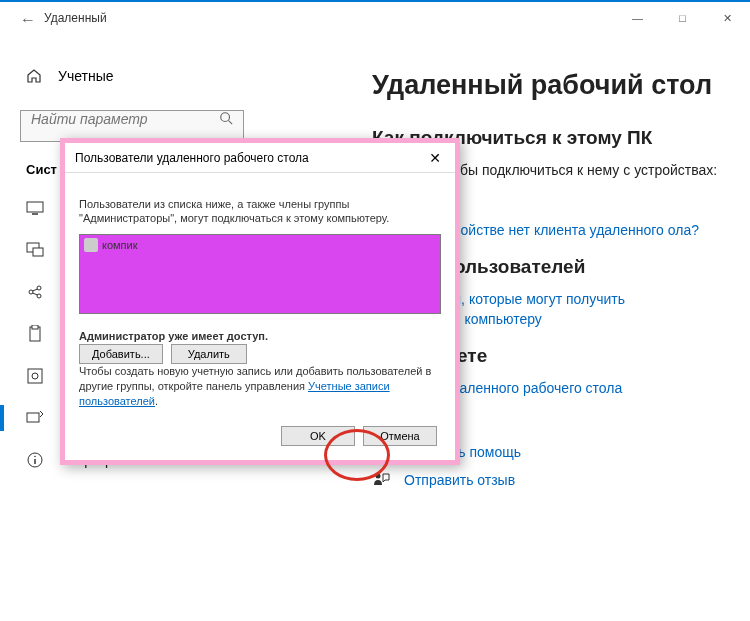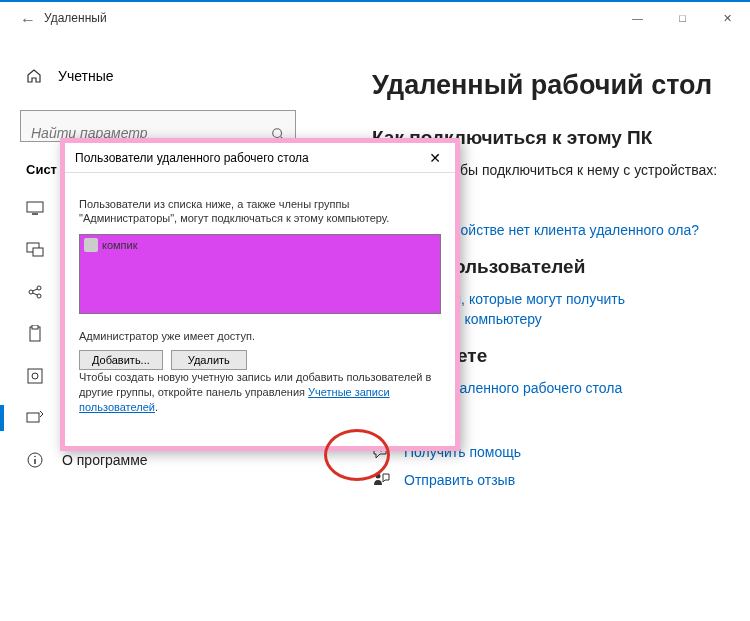--- a/index.html
+++ b/index.html
@@ -9,21 +9,21 @@
 .titlebar { height: 32px; display: flex; align-items: center; padding: 0 0 0 20px; background: #fff; color: #333; font-size: 12px; }
 .titlebar .back { width: 24px; color: #666; font-size: 16px; }
 .titlebar .title { flex: 1; }
 .winbtns { display: flex; }
 .winbtn { width: 45px; height: 32px; display: flex; align-items: center; justify-content: center; color: #555; font-size: 11px; }
 
 .content { display: flex; height: calc(100% - 34px); }
 .sidebar { width: 330px; padding: 24px 10px 0 20px; background: #fff; }
 .home-row { display: flex; align-items: center; gap: 16px; height: 36px; margin-bottom: 16px; padding-left: 6px; font-size: 14px; }
 .home-icon { font-size: 15px; }
-.search-box { display: flex; align-items: flex-end; border: 1px solid #999; background: #f8f8f8; height: 32px; padding: 0 10px; margin-bottom: 20px; width: 276px; }
+.search-box { display: flex; align-items: flex-start; border: 1px solid #999; background: #f8f8f8; height: 32px; padding: 0 10px; margin-bottom: 20px; width: 224px; }
 .search-box input { flex: 1; border: none; background: transparent; font-size: 14px; outline: none; color: #666; font-style: italic; }
 .section-label { font-size: 13px; font-weight: 600; margin: 8px 0 10px 6px; }
 .nav-item { display: flex; align-items: center; gap: 18px; height: 42px; padding-left: 6px; font-size: 14px; color: #222; position: relative; }
 .nav-item.active::before { content: ""; position: absolute; left: -20px; top: 8px; bottom: 8px; width: 4px; background: #0078d4; }
 .nav-item .nav-icon { width: 18px; height: 18px; display: flex; align-items: center; justify-content: center; color: #333; }
 
 .main { flex: 1; padding: 36px 30px 0 42px; color: #222; }
 .main h1 { font-size: 27px; font-weight: 600; margin-bottom: 26px; }
 .main h2 { font-size: 19px; font-weight: 600; margin: 16px 0 12px; }
 .main p { font-size: 14px; line-height: 1.4; margin-bottom: 10px; }
@@ -34,21 +34,21 @@
 
 .dialog { position: absolute; left: 60px; top: 138px; width: 400px; background: #fff; border: 5px solid #f9a8d4; box-shadow: 3px 3px 12px rgba(0,0,0,0.3); z-index: 50; }
 .dlg-title { height: 30px; display: flex; align-items: center; padding: 0 8px 0 10px; font-size: 12px; border-bottom: 1px solid #ddd; }
 .dlg-title span { flex: 1; }
 .dlg-close { width: 24px; height: 24px; display: flex; align-items: center; justify-content: center; font-size: 14px; }
 .dlg-body { padding: 12px 14px 14px; font-size: 11px; color: #333; }
 .dlg-desc { margin-bottom: 8px; line-height: 1.3; margin-top: 12px; }
 .listbox { border: 1px solid #7a7a7a; height: 80px; background: #d946ef; padding: 2px; }
 .listitem { display: flex; align-items: center; gap: 4px; height: 16px; font-size: 11px; padding-left: 2px; }
 .listitem .usericon { width: 14px; height: 14px; background: #ccc; border-radius: 2px; display: inline-block; }
-.admin-note { margin: 16px 0 8px; }
+.admin-note { margin: 16px 0 2px; font-weight: bold; }
 .btnrow { display: flex; gap: 8px; }
 .btn { border: 1px solid #999; background: #e8e8e8; font-size: 11px; padding: 3px 12px; min-width: 76px; }
 .createnote { line-height: 1.4; margin-bottom: 16px; }
 .createnote a { color: #0067c0; text-decoration: underline; }
 .okrow { display: flex; justify-content: flex-end; gap: 8px; padding-right: 4px; }
 .okrow .btn { min-width: 74px; }
 
 .red-circle { position: absolute; border: 3px solid #d93025; border-radius: 50%; width: 66px; height: 52px; pointer-events: none; z-index: 60; left: 324px; top: 429px; }
 svg { display: block; }
 </style>
@@ -210,16 +210,20 @@
       </div>
     </div>
     <div class="admin-note">Администратор уже имеет доступ.</div>
     <div class="btnrow">
       <button class="btn">Добавить...</button>
       <button class="btn">Удалить</button>
     </div>
     <div class="createnote">
       <span>Чтобы создать новую учетную запись или добавить пользователей в другие группы, откройте панель управления </span><a href="#">Учетные записи пользователей</a><span>.</span>
     </div>
+    <div class="okrow">
+      <button class="btn">OK</button>
+      <button class="btn">Отмена</button>
+    </div>
   </div>
 </div>
 
 <div class="red-circle"></div>
 
 </body></html>

